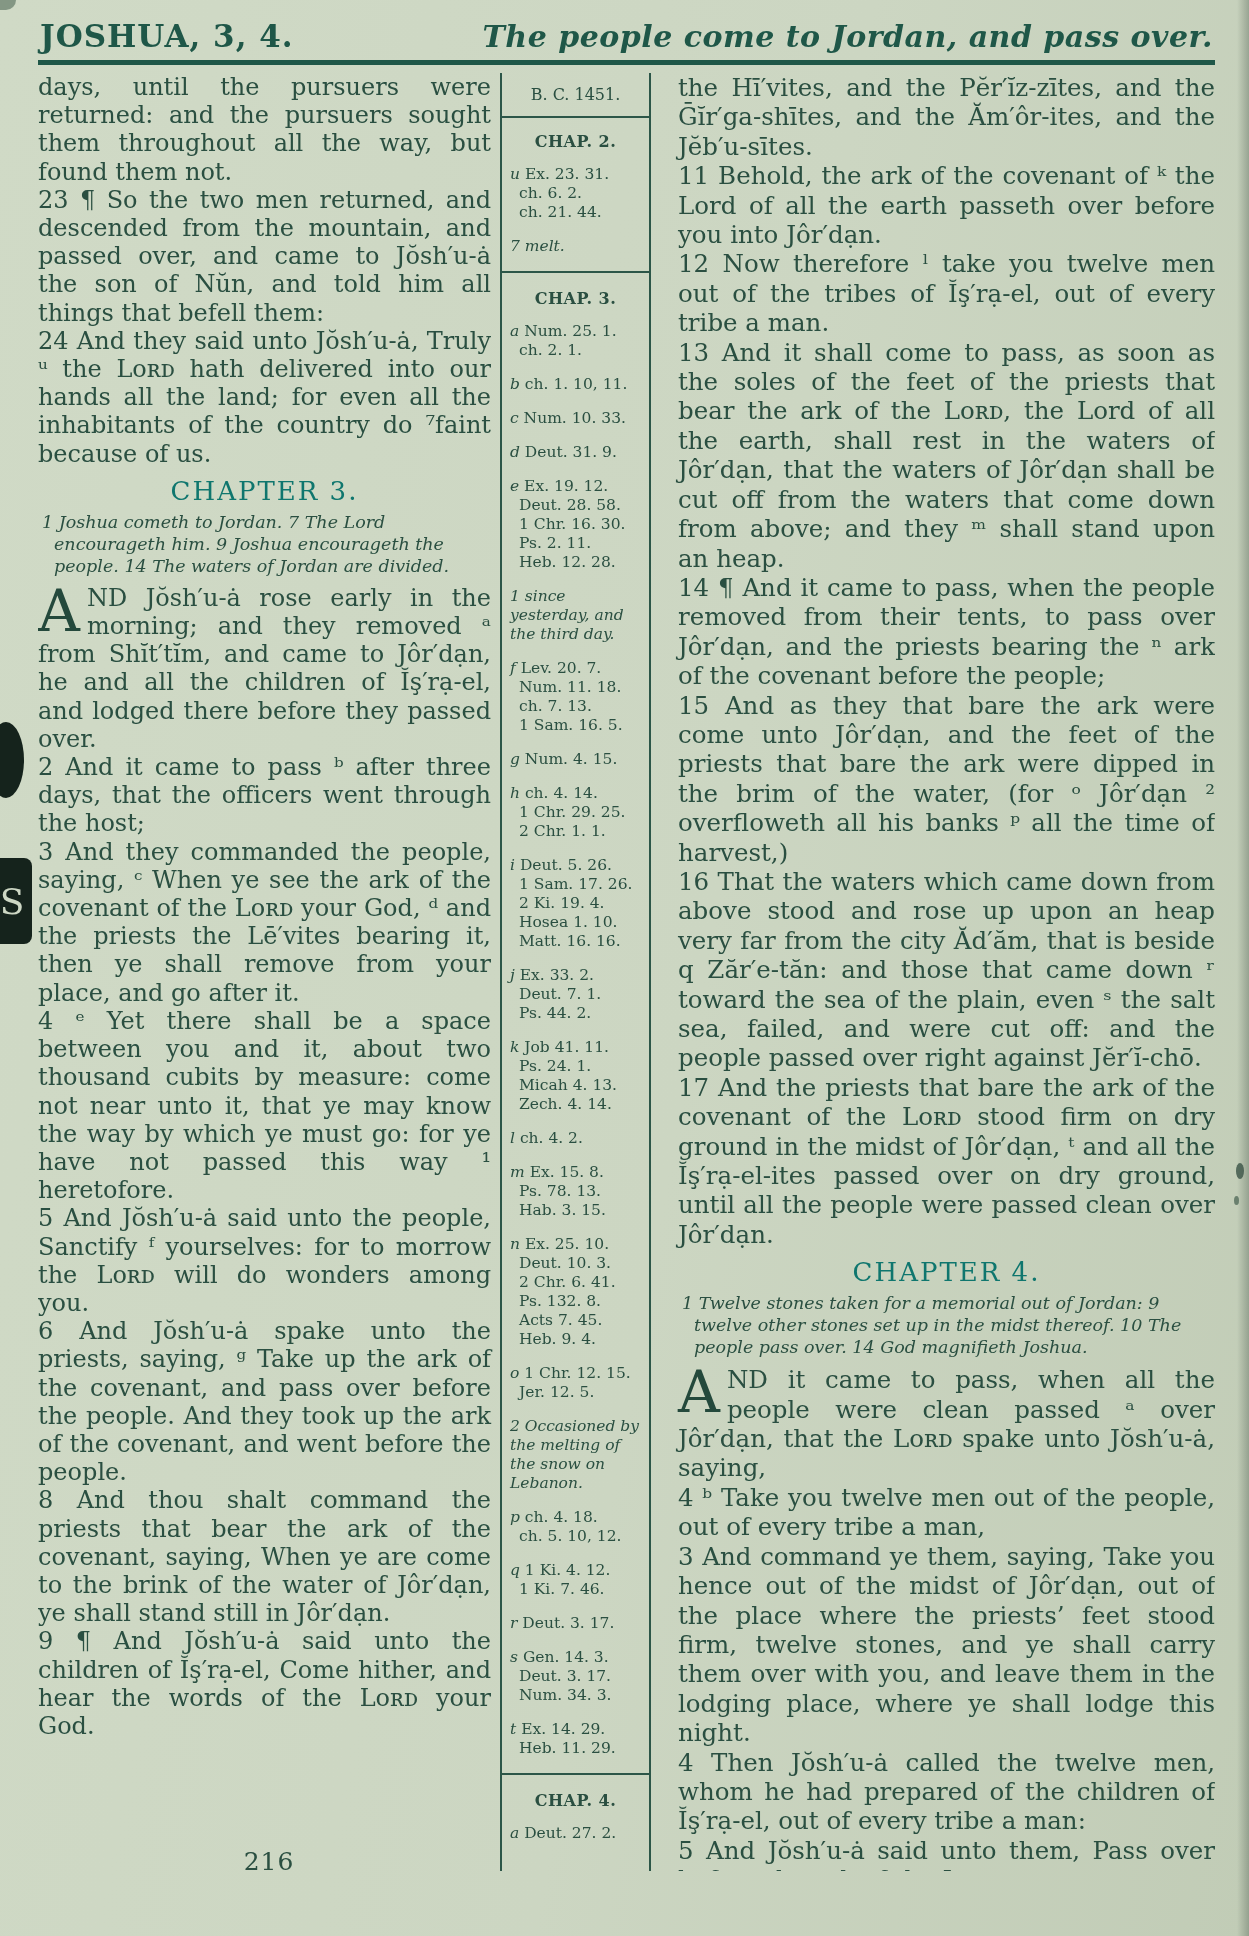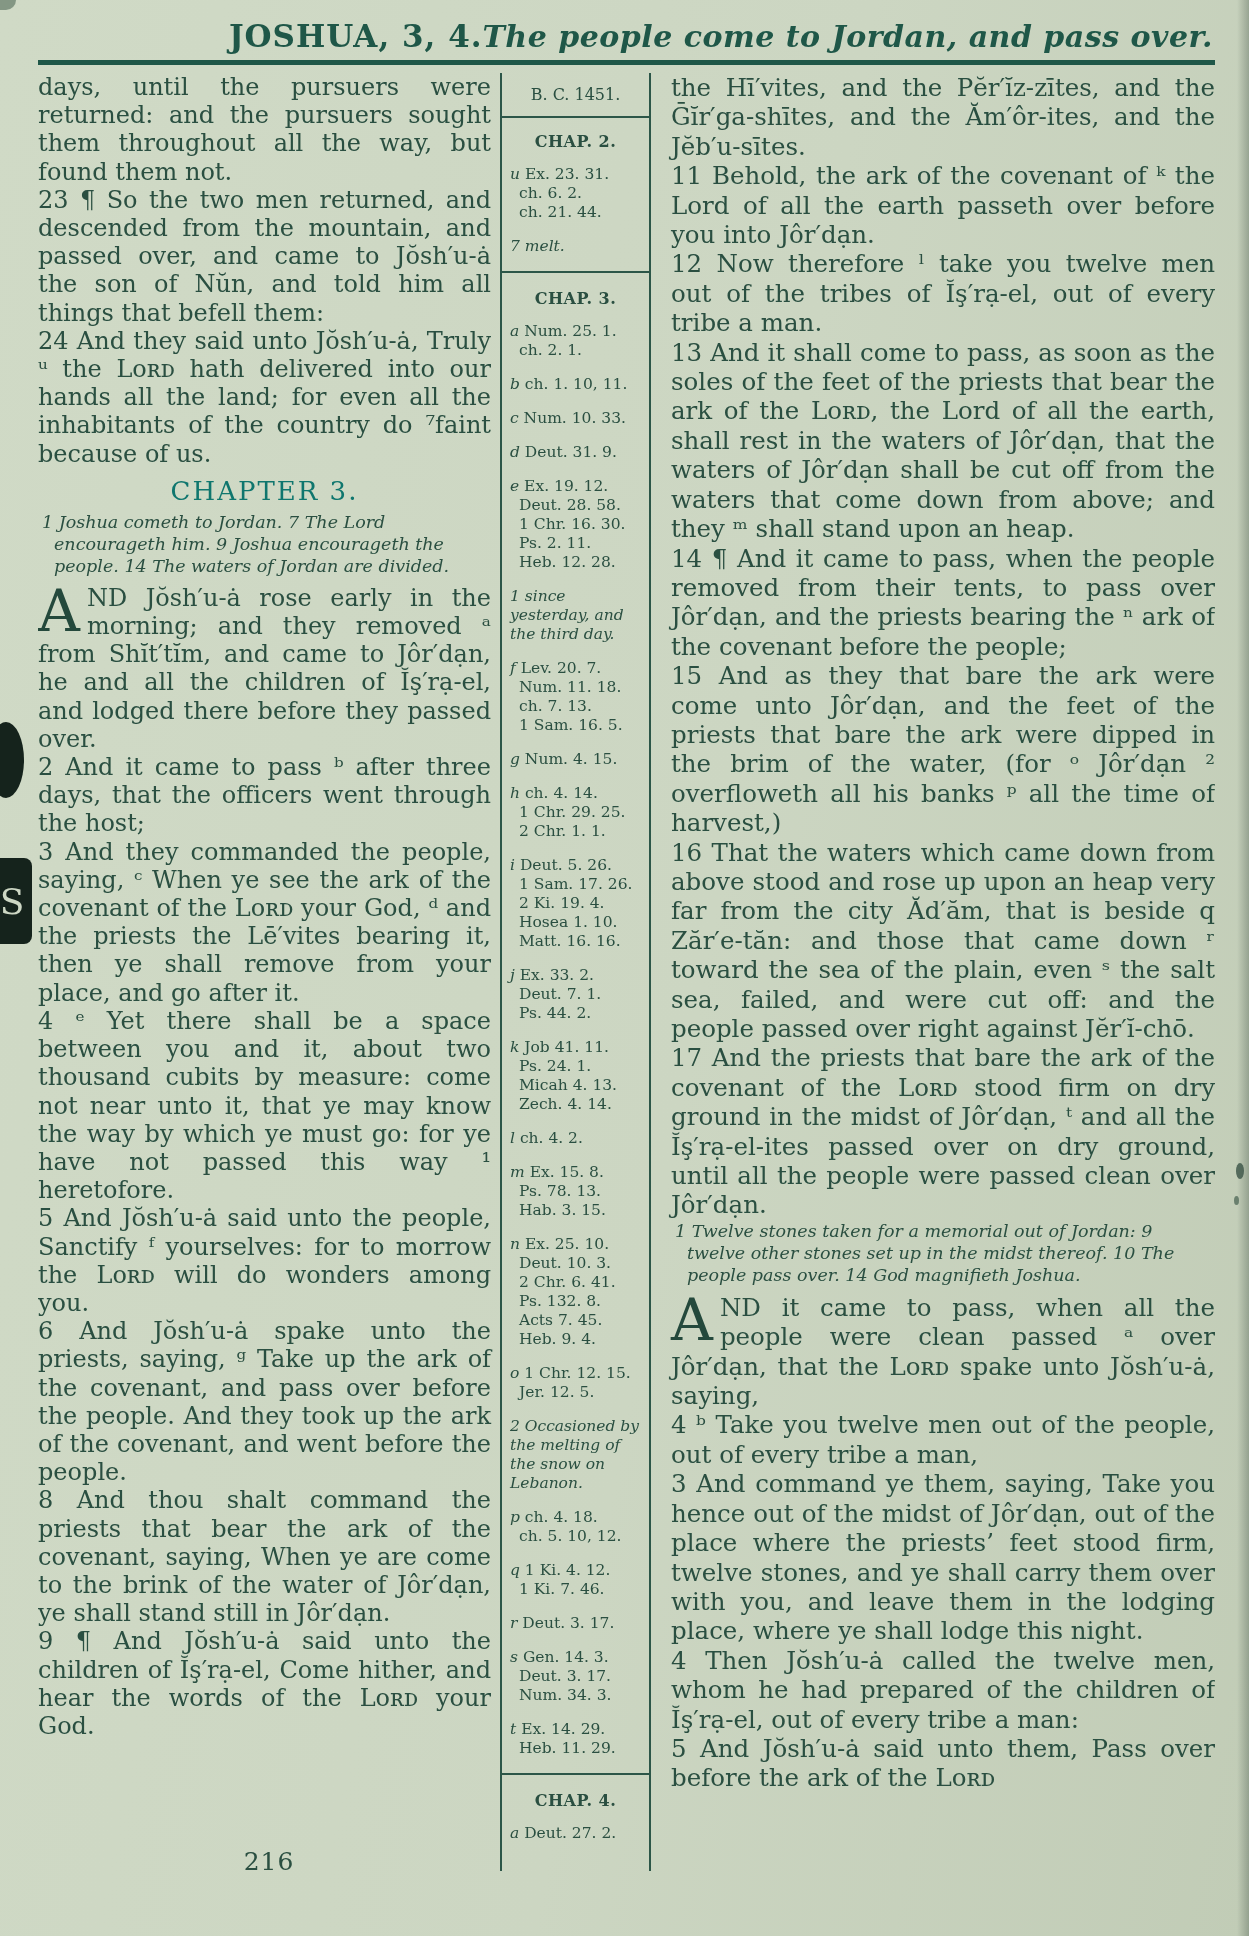--- a/index.html
+++ b/index.html
@@ -8,30 +8,30 @@
     width:1249px; height:1936px;
     background: linear-gradient(100deg,#d0dac6 0%,#ccd6c2 55%,#c1ccb6 100%);
     font-family:"DejaVu Serif","Liberation Serif",serif;
     color:#2a4f41;
     position:relative;
     overflow:hidden;
   }
   .page { position:absolute; inset:0; padding:16px 34px 0 38px; }
 
   
-  .header { display:flex; justify-content:flex-end; align-items:baseline; padding:2px 2px 4px 2px; color:#1f5748; }
+  .header { display:flex; justify-content:space-between; align-items:baseline; padding:2px 2px 4px 2px; color:#1f5748; }
   .h-left  { font-size:31px; font-weight:bold; letter-spacing:1px; }
   .h-right { font-size:30px; font-weight:bold; font-style:italic; letter-spacing:0.5px; }
   .hrule { height:5px; background:#1f5748; margin-top:2px; }
 
   
   .columns { display:flex; margin-top:8px; height:1798px; overflow:hidden; }
   .col-left   { width:462px; padding-right:9px; }
   .col-center { width:151px; flex:none; border-left:2.5px solid #2c5648; border-right:2.5px solid #2c5648; padding:6px 8px 0 8px; }
-  .col-right  { flex:1; padding-left:20px; }
+  .col-right  { flex:1; padding-left:27px; }
 
   
   .verse { margin:0; font-size:24px; line-height:28.2px; text-align:justify; }
   .col-right .verse { font-size:24.5px; line-height:29.4px; }
   .dc { float:left; font-size:58px; line-height:47px; padding:4px 7px 0 0; color:#24493c; }
   .chapter-heading { text-align:center; font-size:26px; letter-spacing:2px; margin:8px 0 5px; color:#0f766e; }
   .chapter-summary { font-style:italic; font-size:17.5px; line-height:22px; margin:0 0 7px; padding-left:16px; text-indent:-12px; }
 
   
   .bc { font-size:16px; text-align:center; padding:6px 8px 12px; margin:0 -8px 14px; border-bottom:2px solid #2c5648; }
@@ -210,20 +210,21 @@
       </div>
     <div class="col-right">
         <p class="verse cont">the Hī′vites, and the Pĕr′ĭz-zītes, and the Ḡĭr′ga-shītes, and the Ăm′ôr-ites, and the Jĕb′u-sītes.</p>
         <p class="verse">11 Behold, the ark of the covenant of ᵏ the Lord of all the earth passeth over before you into Jôr′dạn.</p>
         <p class="verse">12 Now therefore ˡ take you twelve men out of the tribes of Ĭş′rạ-el, out of every tribe a man.</p>
         <p class="verse">13 And it shall come to pass, as soon as the soles of the feet of the priests that bear the ark of the Lᴏʀᴅ, the Lord of all the earth, shall rest in the waters of Jôr′dạn, that the waters of Jôr′dạn shall be cut off from the waters that come down from above; and they ᵐ shall stand upon an heap.</p>
         <p class="verse">14 ¶ And it came to pass, when the people removed from their tents, to pass over Jôr′dạn, and the priests bearing the ⁿ ark of the covenant before the people;</p>
         <p class="verse">15 And as they that bare the ark were come unto Jôr′dạn, and the feet of the priests that bare the ark were dipped in the brim of the water, (for ᵒ Jôr′dạn ² overfloweth all his banks ᵖ all the time of harvest,)</p>
         <p class="verse">16 That the waters which came down from above stood and rose up upon an heap very far from the city Ăd′ăm, that is beside q Zăr′e-tăn: and those that came down ʳ toward the sea of the plain, even ˢ the salt sea, failed, and were cut off: and the people passed over right against Jĕr′ĭ-chō.</p>
         <p class="verse">17 And the priests that bare the ark of the covenant of the Lᴏʀᴅ stood firm on dry ground in the midst of Jôr′dạn, ᵗ and all the Ĭş′rạ-el-ites passed over on dry ground, until all the people were passed clean over Jôr′dạn.</p>
+        <div class="chapter-heading">CHAPTER 4.</div>
         <div class="chapter-summary">1 Twelve stones taken for a memorial out of Jordan: 9 twelve other stones set up in the midst thereof. 10 The people pass over. 14 God magnifieth Joshua.</div>
         <p class="verse"><span class="dc">A</span>ND it came to pass, when all the people were clean passed ᵃ over Jôr′dạn, that the Lᴏʀᴅ spake unto Jŏsh′u-ȧ, saying,</p>
         <p class="verse">4 ᵇ Take you twelve men out of the people, out of every tribe a man,</p>
         <p class="verse">3 And command ye them, saying, Take you hence out of the midst of Jôr′dạn, out of the place where the priests’ feet stood firm, twelve stones, and ye shall carry them over with you, and leave them in the lodging place, where ye shall lodge this night.</p>
         <p class="verse">4 Then Jŏsh′u-ȧ called the twelve men, whom he had prepared of the children of Ĭş′rạ-el, out of every tribe a man:</p>
         <p class="verse">5 And Jŏsh′u-ȧ said unto them, Pass over before the ark of the Lᴏʀᴅ</p>
       </div>
   </div>
 
   <div class="page-number">216</div>

